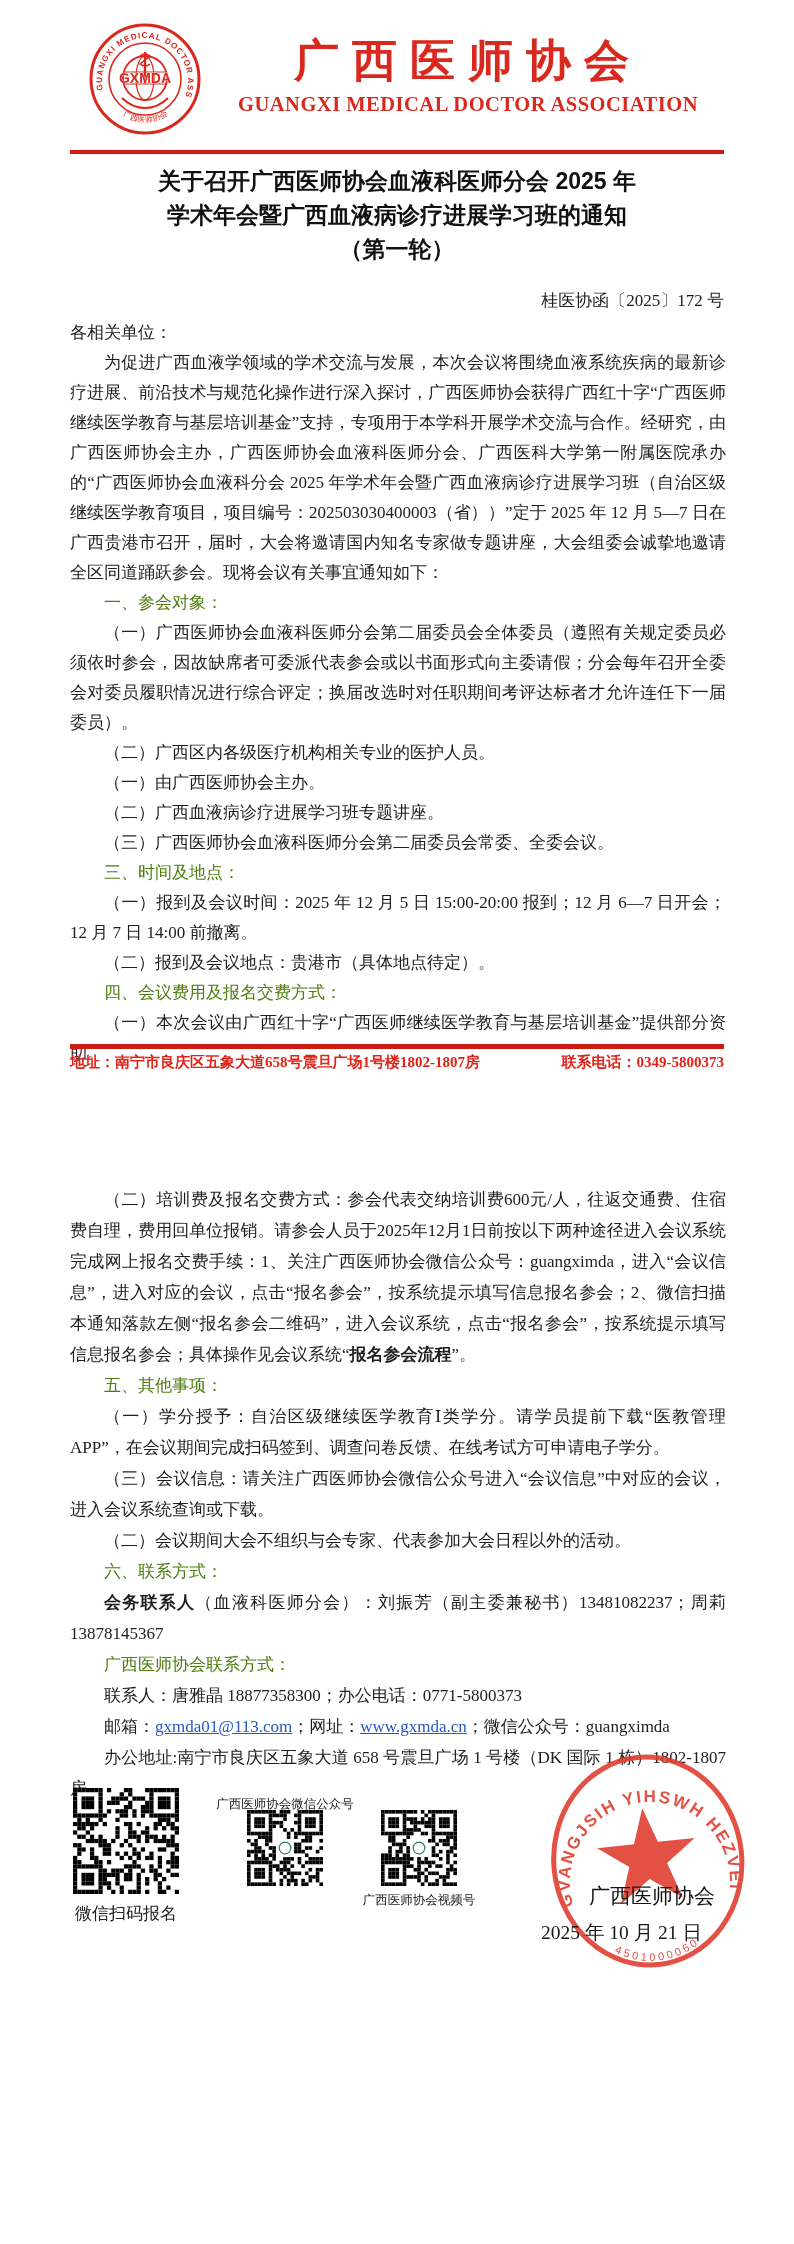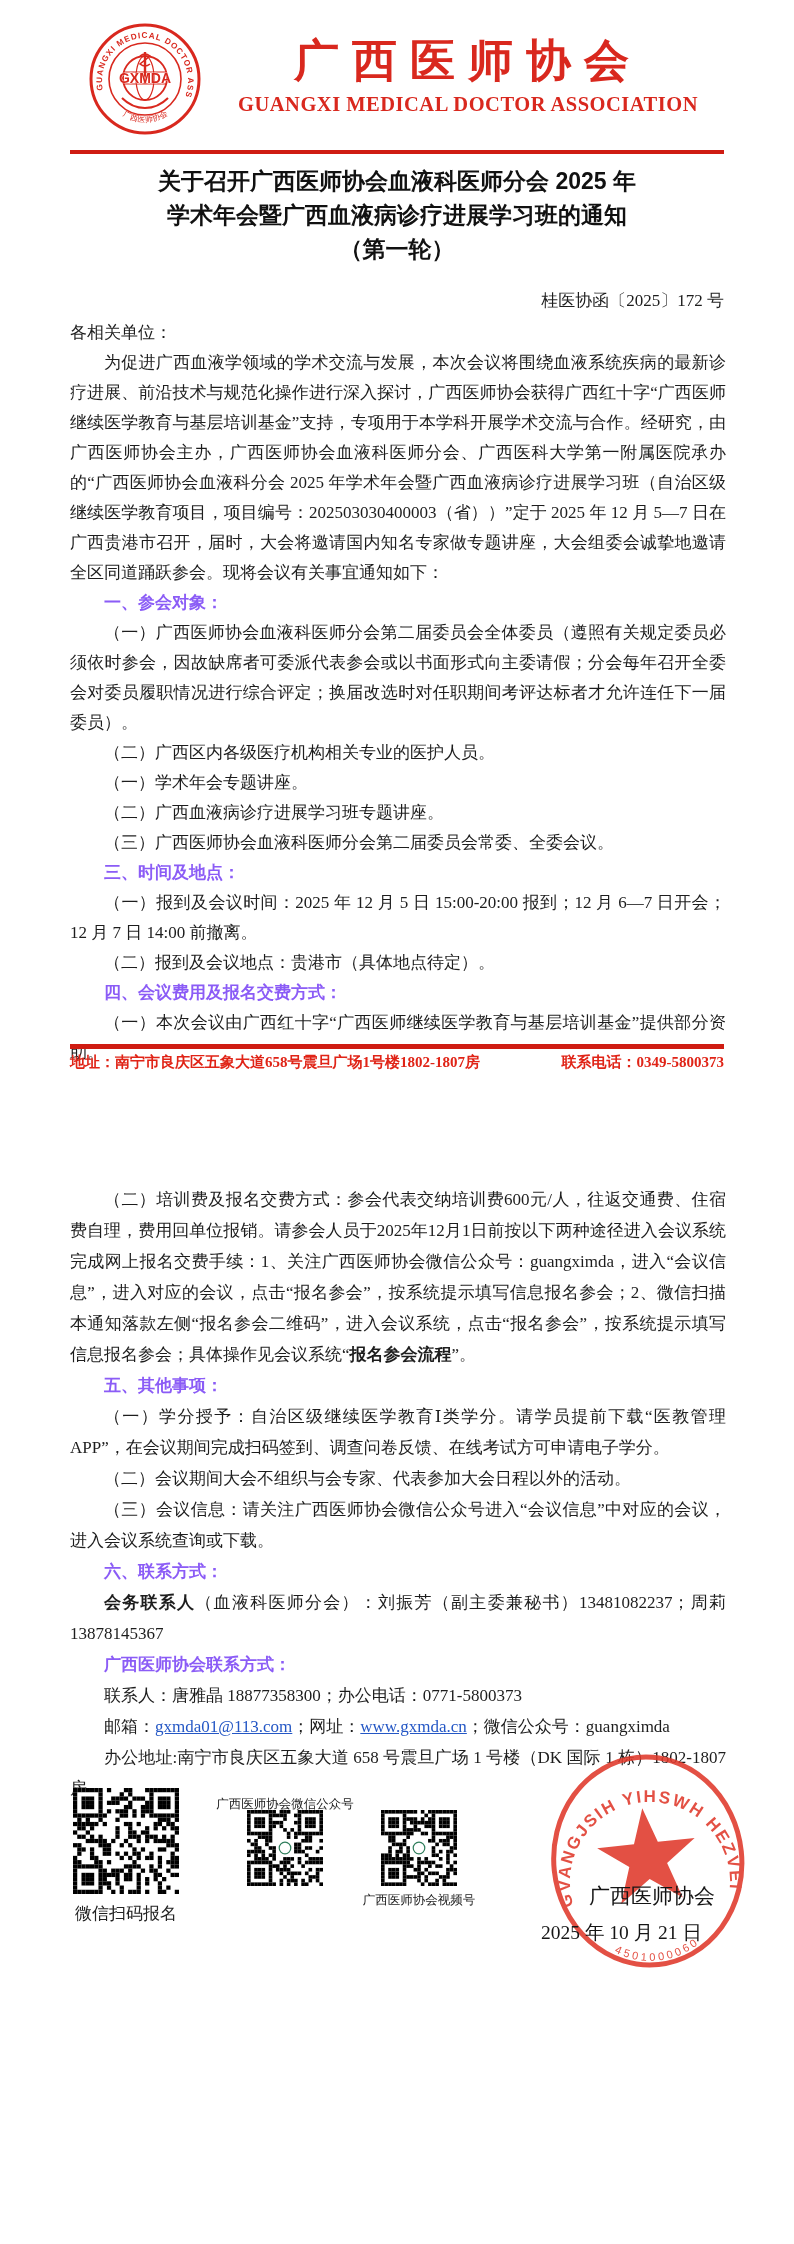--- a/index.html
+++ b/index.html
@@ -15,21 +15,21 @@
   
   .doc-title{position:absolute;left:70px;top:164px;width:654px;text-align:center;
              font-family:"Liberation Sans","DejaVu Sans",sans-serif;font-weight:bold;
              font-size:23px;line-height:34px;color:#111;}
   .doc-number{position:absolute;right:70px;top:289px;font-size:17px;color:#1d1d1d;}
   
   .body1{position:absolute;left:70px;top:318px;width:656px;font-size:17px;line-height:30px;text-align:justify;}
   .body2{position:absolute;left:70px;top:1184px;width:656px;font-size:17px;line-height:31px;text-align:justify;}
   .body1 p,.body2 p{margin:0;text-indent:2em;}
   .no-indent{text-indent:0 !important;}
-  .sec-head{font-family:"Liberation Sans","DejaVu Sans",sans-serif;font-weight:bold;color:#8b5cf6;}
+  .sec-head{font-family:"Liberation Sans","DejaVu Sans",sans-serif;font-weight:normal;color:#4d7c0f;}
   .b{font-weight:bold;font-family:"Liberation Sans","DejaVu Sans",sans-serif;}
   .link{color:#2457c5;text-decoration:underline;cursor:pointer;}
   
   .foot-rule{position:absolute;left:70px;top:1044px;width:654px;height:5px;background:#cf1c12;}
   .foot-row{position:absolute;left:70px;top:1053px;width:654px;display:flex;justify-content:space-between;
             color:#e02417;font-size:15px;font-weight:bold;}
   
   .qr{position:absolute;background:#fff;}
   .qr svg{display:block;}
   .qr-cap{position:absolute;text-align:center;color:#222;}
@@ -82,42 +82,42 @@
   </div>
 
   <div class="doc-number">桂医协函〔2025〕172 号</div>
 
   <div class="body1">
     <p class="no-indent">各相关单位：</p>
     <p>为促进广西血液学领域的学术交流与发展，本次会议将围绕血液系统疾病的最新诊疗进展、前沿技术与规范化操作进行深入探讨，广西医师协会获得广西红十字“广西医师继续医学教育与基层培训基金”支持，专项用于本学科开展学术交流与合作。经研究，由广西医师协会主办，广西医师协会血液科医师分会、广西医科大学第一附属医院承办的“广西医师协会血液科分会 2025 年学术年会暨广西血液病诊疗进展学习班（自治区级继续医学教育项目，项目编号：202503030400003（省））”定于 2025 年 12 月 5—7 日在广西贵港市召开，届时，大会将邀请国内知名专家做专题讲座，大会组委会诚挚地邀请全区同道踊跃参会。现将会议有关事宜通知如下：</p>
     <p class="sec-head">一、参会对象：</p>
     <p>（一）广西医师协会血液科医师分会第二届委员会全体委员（遵照有关规定委员必须依时参会，因故缺席者可委派代表参会或以书面形式向主委请假；分会每年召开全委会对委员履职情况进行综合评定；换届改选时对任职期间考评达标者才允许连任下一届委员）。</p>
     <p>（二）广西区内各级医疗机构相关专业的医护人员。</p>
-    <p>（一）学术年会专题讲座。</p>
+    <p>（一）由广西医师协会主办。</p>
     <p>（二）广西血液病诊疗进展学习班专题讲座。</p>
     <p>（三）广西医师协会血液科医师分会第二届委员会常委、全委会议。</p>
     <p class="sec-head">三、时间及地点：</p>
     <p>（一）报到及会议时间：2025 年 12 月 5 日 15:00-20:00 报到；12 月 6—7 日开会；12 月 7 日 14:00 前撤离。</p>
     <p>（二）报到及会议地点：贵港市（具体地点待定）。</p>
     <p class="sec-head">四、会议费用及报名交费方式：</p>
     <p>（一）本次会议由广西红十字“广西医师继续医学教育与基层培训基金”提供部分资助。</p>
   </div>
 
   <div class="foot-rule"></div>
   <div class="foot-row">
     <span>地址：南宁市良庆区五象大道658号震旦广场1号楼1802-1807房</span>
     <span>联系电话：0349-5800373</span>
   </div>
 
   <div class="body2">
     <p><span>（二）培训费及报名交费方式：参会代表交纳培训费600元/人，往返交通费、住宿费自理，费用回单位报销。请参会人员于2025年12月1日前按以下两种途径进入会议系统完成网上报名交费手续：1、关注广西医师协会微信公众号：guangximda，进入“会议信息”，进入对应的会议，点击“报名参会”，按系统提示填写信息报名参会；2、微信扫描本通知落款左侧“报名参会二维码”，进入会议系统，点击“报名参会”，按系统提示填写信息报名参会；具体操作见会议系统“</span><span class="b">报名参会流程</span><span>”。</span></p>
     <p class="sec-head">五、其他事项：</p>
     <p>（一）学分授予：自治区级继续医学教育Ⅰ类学分。请学员提前下载“医教管理 APP”，在会议期间完成扫码签到、调查问卷反馈、在线考试方可申请电子学分。</p>
+    <p>（三）会议信息：请关注广西医师协会微信公众号进入“会议信息”中对应的会议，进入会议系统查询或下载。</p>
     <p>（二）会议期间大会不组织与会专家、代表参加大会日程以外的活动。</p>
-    <p>（三）会议信息：请关注广西医师协会微信公众号进入“会议信息”中对应的会议，进入会议系统查询或下载。</p>
     <p class="sec-head">六、联系方式：</p>
     <p><span class="b">会务联系人</span><span>（血液科医师分会）：刘振芳（副主委兼秘书）13481082237；周莉 13878145367</span></p>
     <p class="sec-head">广西医师协会联系方式：</p>
     <p>联系人：唐雅晶 18877358300；办公电话：0771-5800373</p>
     <p><span>邮箱：</span><span class="link">gxmda01@113.com</span><span>；网址：</span><span class="link">www.gxmda.cn</span><span>；微信公众号：guangximda</span></p>
     <p>办公地址:南宁市良庆区五象大道 658 号震旦广场 1 号楼（DK 国际 1 栋）1802-1807 房</p>
   </div>
 
   <div id="qr1" class="qr" style="left:73px;top:1788px;width:106px;height:106px;">
       <svg width="106" height="106" viewBox="0 0 106 106">

